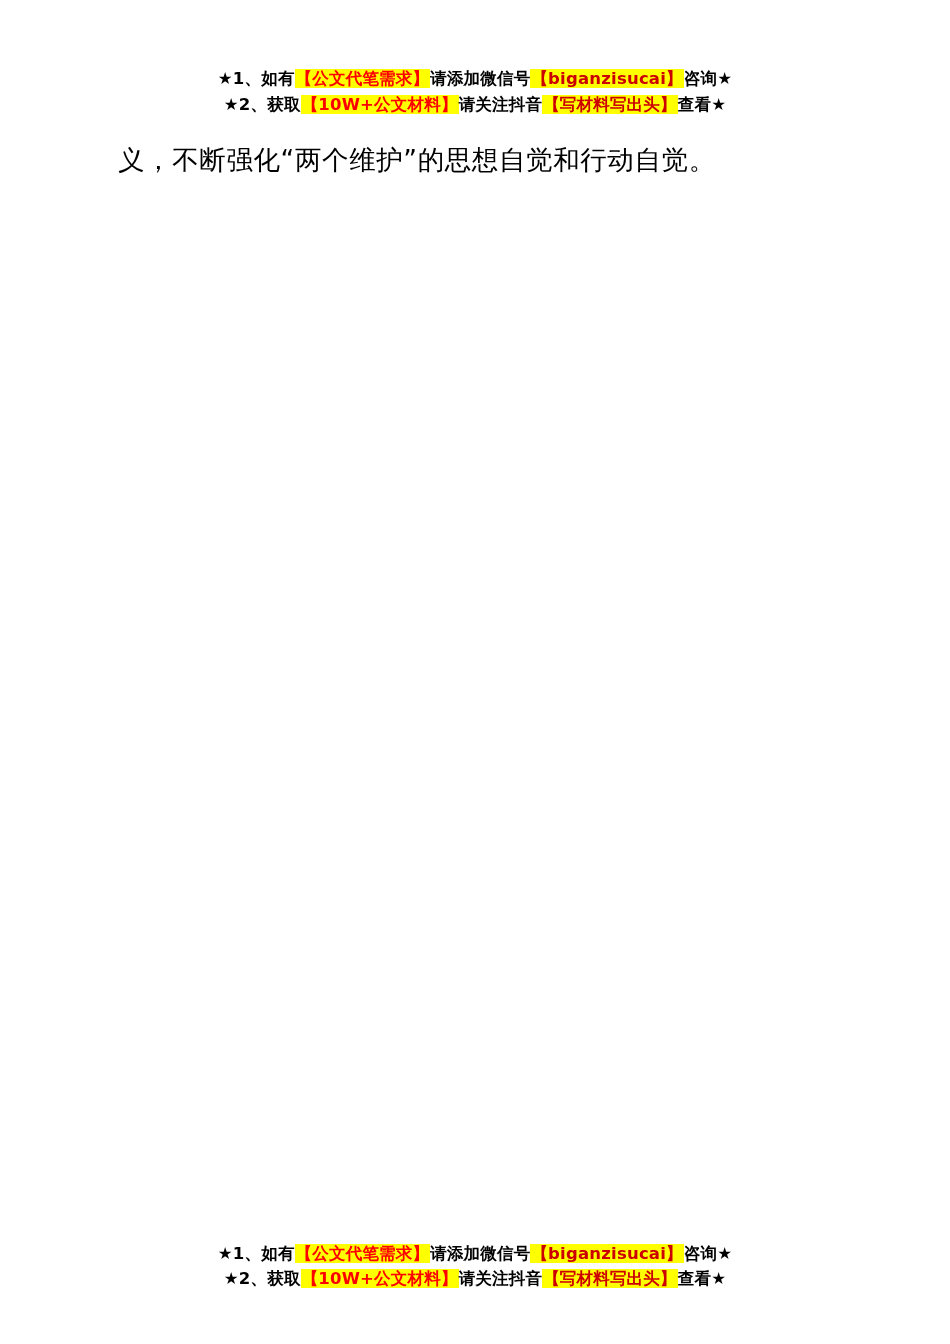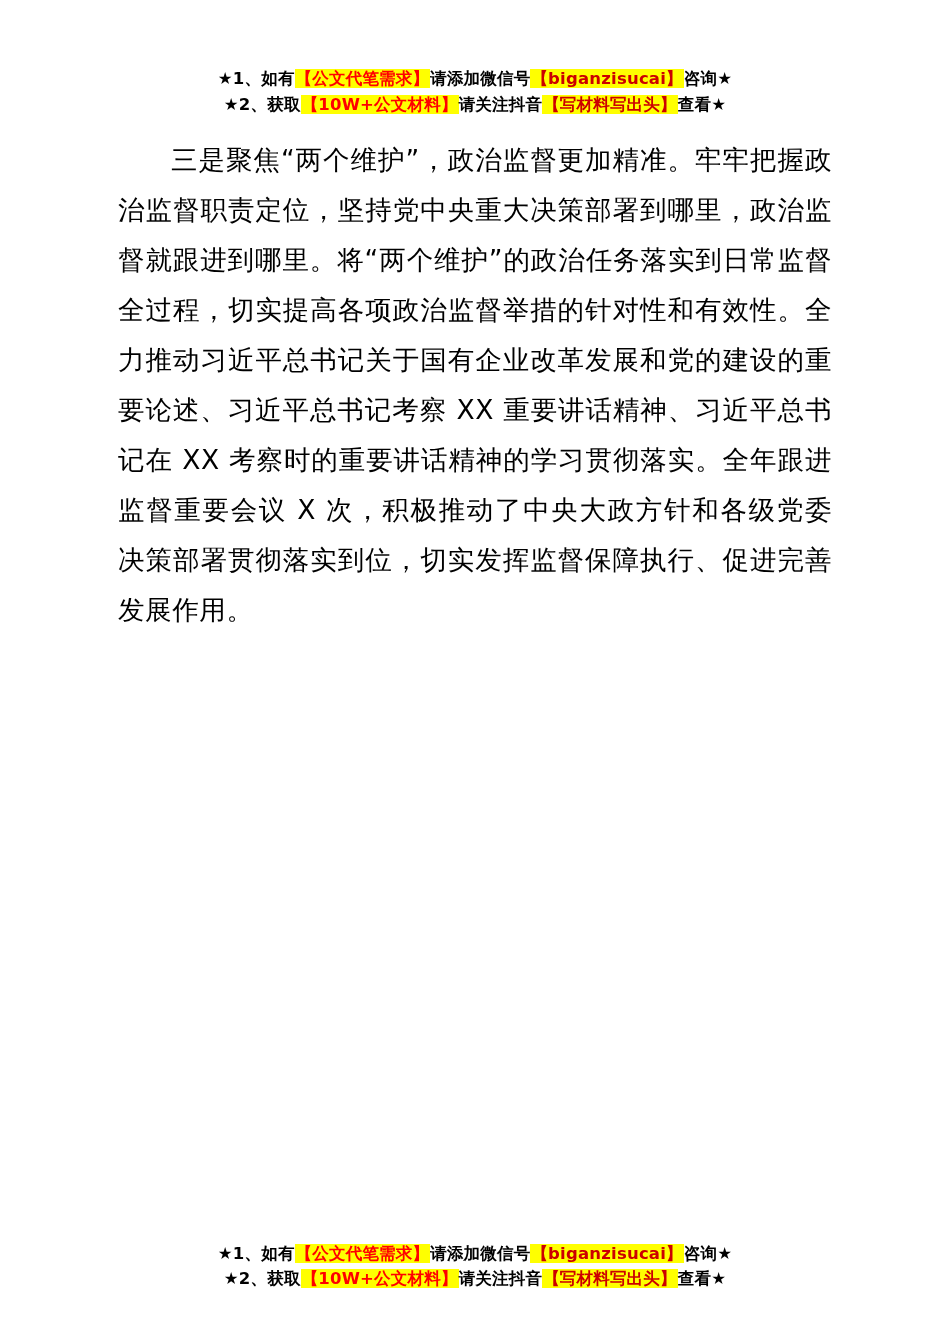--- a/index.html
+++ b/index.html
@@ -85,21 +85,21 @@
   <div class="banner banner-top">
     <span class="line">
       <span class="star">★</span><span class="plain">1、如有</span><span class="hl-yellow">【公文代笔需求】</span><span class="plain">请添加微信号</span><span class="hl-yellow-dark">【biganzisucai】</span><span class="plain">咨询</span><span class="star">★</span>
     </span>
     <span class="line">
       <span class="star">★</span><span class="plain">2、获取</span><span class="hl-yellow">【10W+公文材料】</span><span class="plain">请关注抖音</span><span class="hl-yellow-dark">【写材料写出头】</span><span class="plain">查看</span><span class="star">★</span>
     </span>
   </div>
 
   <div class="doc-body">
-    <p class="para indent">三是聚焦“两个维护”，政治监督更加精准。牢牢把握政治监督职责定位，坚持党中央重大决策部署到哪里，政治监督就跟进到哪里。将“两个维护”的政治任务落实到日常监督全过程，切实提高各项政治监督举措的针对性和有效性。全力推动习近平总书记关于国有企业改革发展和党的建设的重要论述、习近平总书记考察 XX 重要讲话精神、习近平总书记在 XX 考察时的重要讲话精神的学习贯彻落实。全年跟进监督重要会议 X 次，积极推动了中央大政方针和各级党委决策部署贯彻落实到位，切实发挥监督保障执行、促进完善发展作用。</p>
+    <p class="para">义，不断强化“两个维护”的思想自觉和行动自觉。</p>
   </div>
 
   <div class="banner banner-bottom">
     <span class="line">
       <span class="star">★</span><span class="plain">1、如有</span><span class="hl-yellow">【公文代笔需求】</span><span class="plain">请添加微信号</span><span class="hl-yellow-dark">【biganzisucai】</span><span class="plain">咨询</span><span class="star">★</span>
     </span>
     <span class="line">
       <span class="star">★</span><span class="plain">2、获取</span><span class="hl-yellow">【10W+公文材料】</span><span class="plain">请关注抖音</span><span class="hl-yellow-dark">【写材料写出头】</span><span class="plain">查看</span><span class="star">★</span>
     </span>
   </div>

